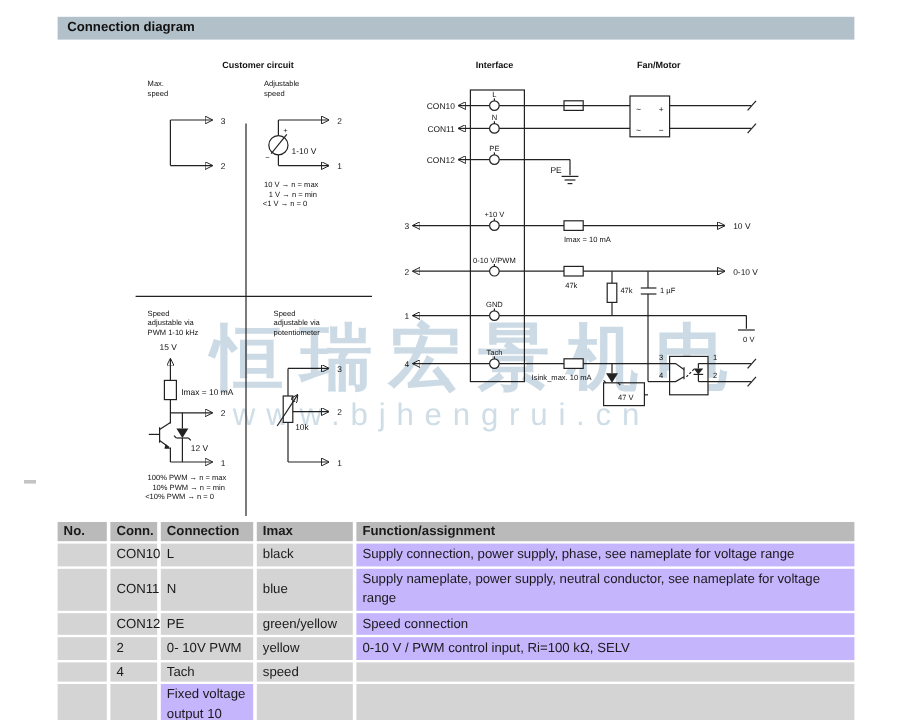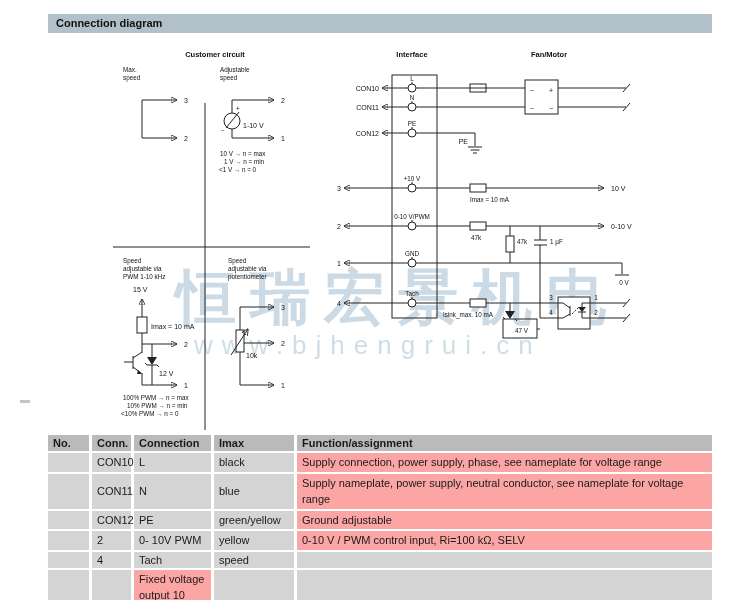--- a/index.html
+++ b/index.html
@@ -23,21 +23,21 @@
   #diag text{stroke:none;fill:#111;font-family:"Liberation Sans",sans-serif;font-size:7px;}
   #diag text.h{font-size:7.5px;font-weight:bold;}
   #diag text.s{font-size:6.3px;}
   #diag text.e{text-anchor:end;}
   #diag text.m{text-anchor:middle;}
   
   #tbl{position:absolute;left:48px;top:435px;width:664px;z-index:2;display:grid;
        grid-template-columns:41px 39px 77px 80px 1fr;column-gap:3px;row-gap:2px;
        grid-auto-rows:minmax(16px,auto);font-size:11px;}
   #tbl .c{background:#d4d4d4;display:flex;align-items:center;padding:1px 5px;box-sizing:border-box;}
-  #tbl .cf{background:#fca5a5;line-height:1.5;}
+  #tbl .cf{background:#c4b5fd;line-height:1.5;}
   #tbl .hd{background:#bababa;font-weight:bold;}
 </style>
 </head>
 <body>
 
 <div id="page">
 
   <div id="titlebar">
     <span>Connection diagram</span>
   </div>
@@ -305,21 +305,21 @@
     <div class="c"></div>
     <div class="c">CON11</div>
     <div class="c">N</div>
     <div class="c">blue</div>
     <div class="c cf">Supply nameplate, power supply, neutral conductor, see nameplate for voltage range</div>
 
     <div class="c"></div>
     <div class="c">CON12</div>
     <div class="c">PE</div>
     <div class="c">green/yellow</div>
-    <div class="c cf">Ground adjustable</div>
+    <div class="c cf">Speed connection</div>
 
     <div class="c"></div>
     <div class="c">2</div>
     <div class="c">0- 10V PWM</div>
     <div class="c">yellow</div>
     <div class="c cf">0-10 V / PWM control input, Ri=100 kΩ, SELV</div>
 
     <div class="c"></div>
     <div class="c">4</div>
     <div class="c">Tach</div>

